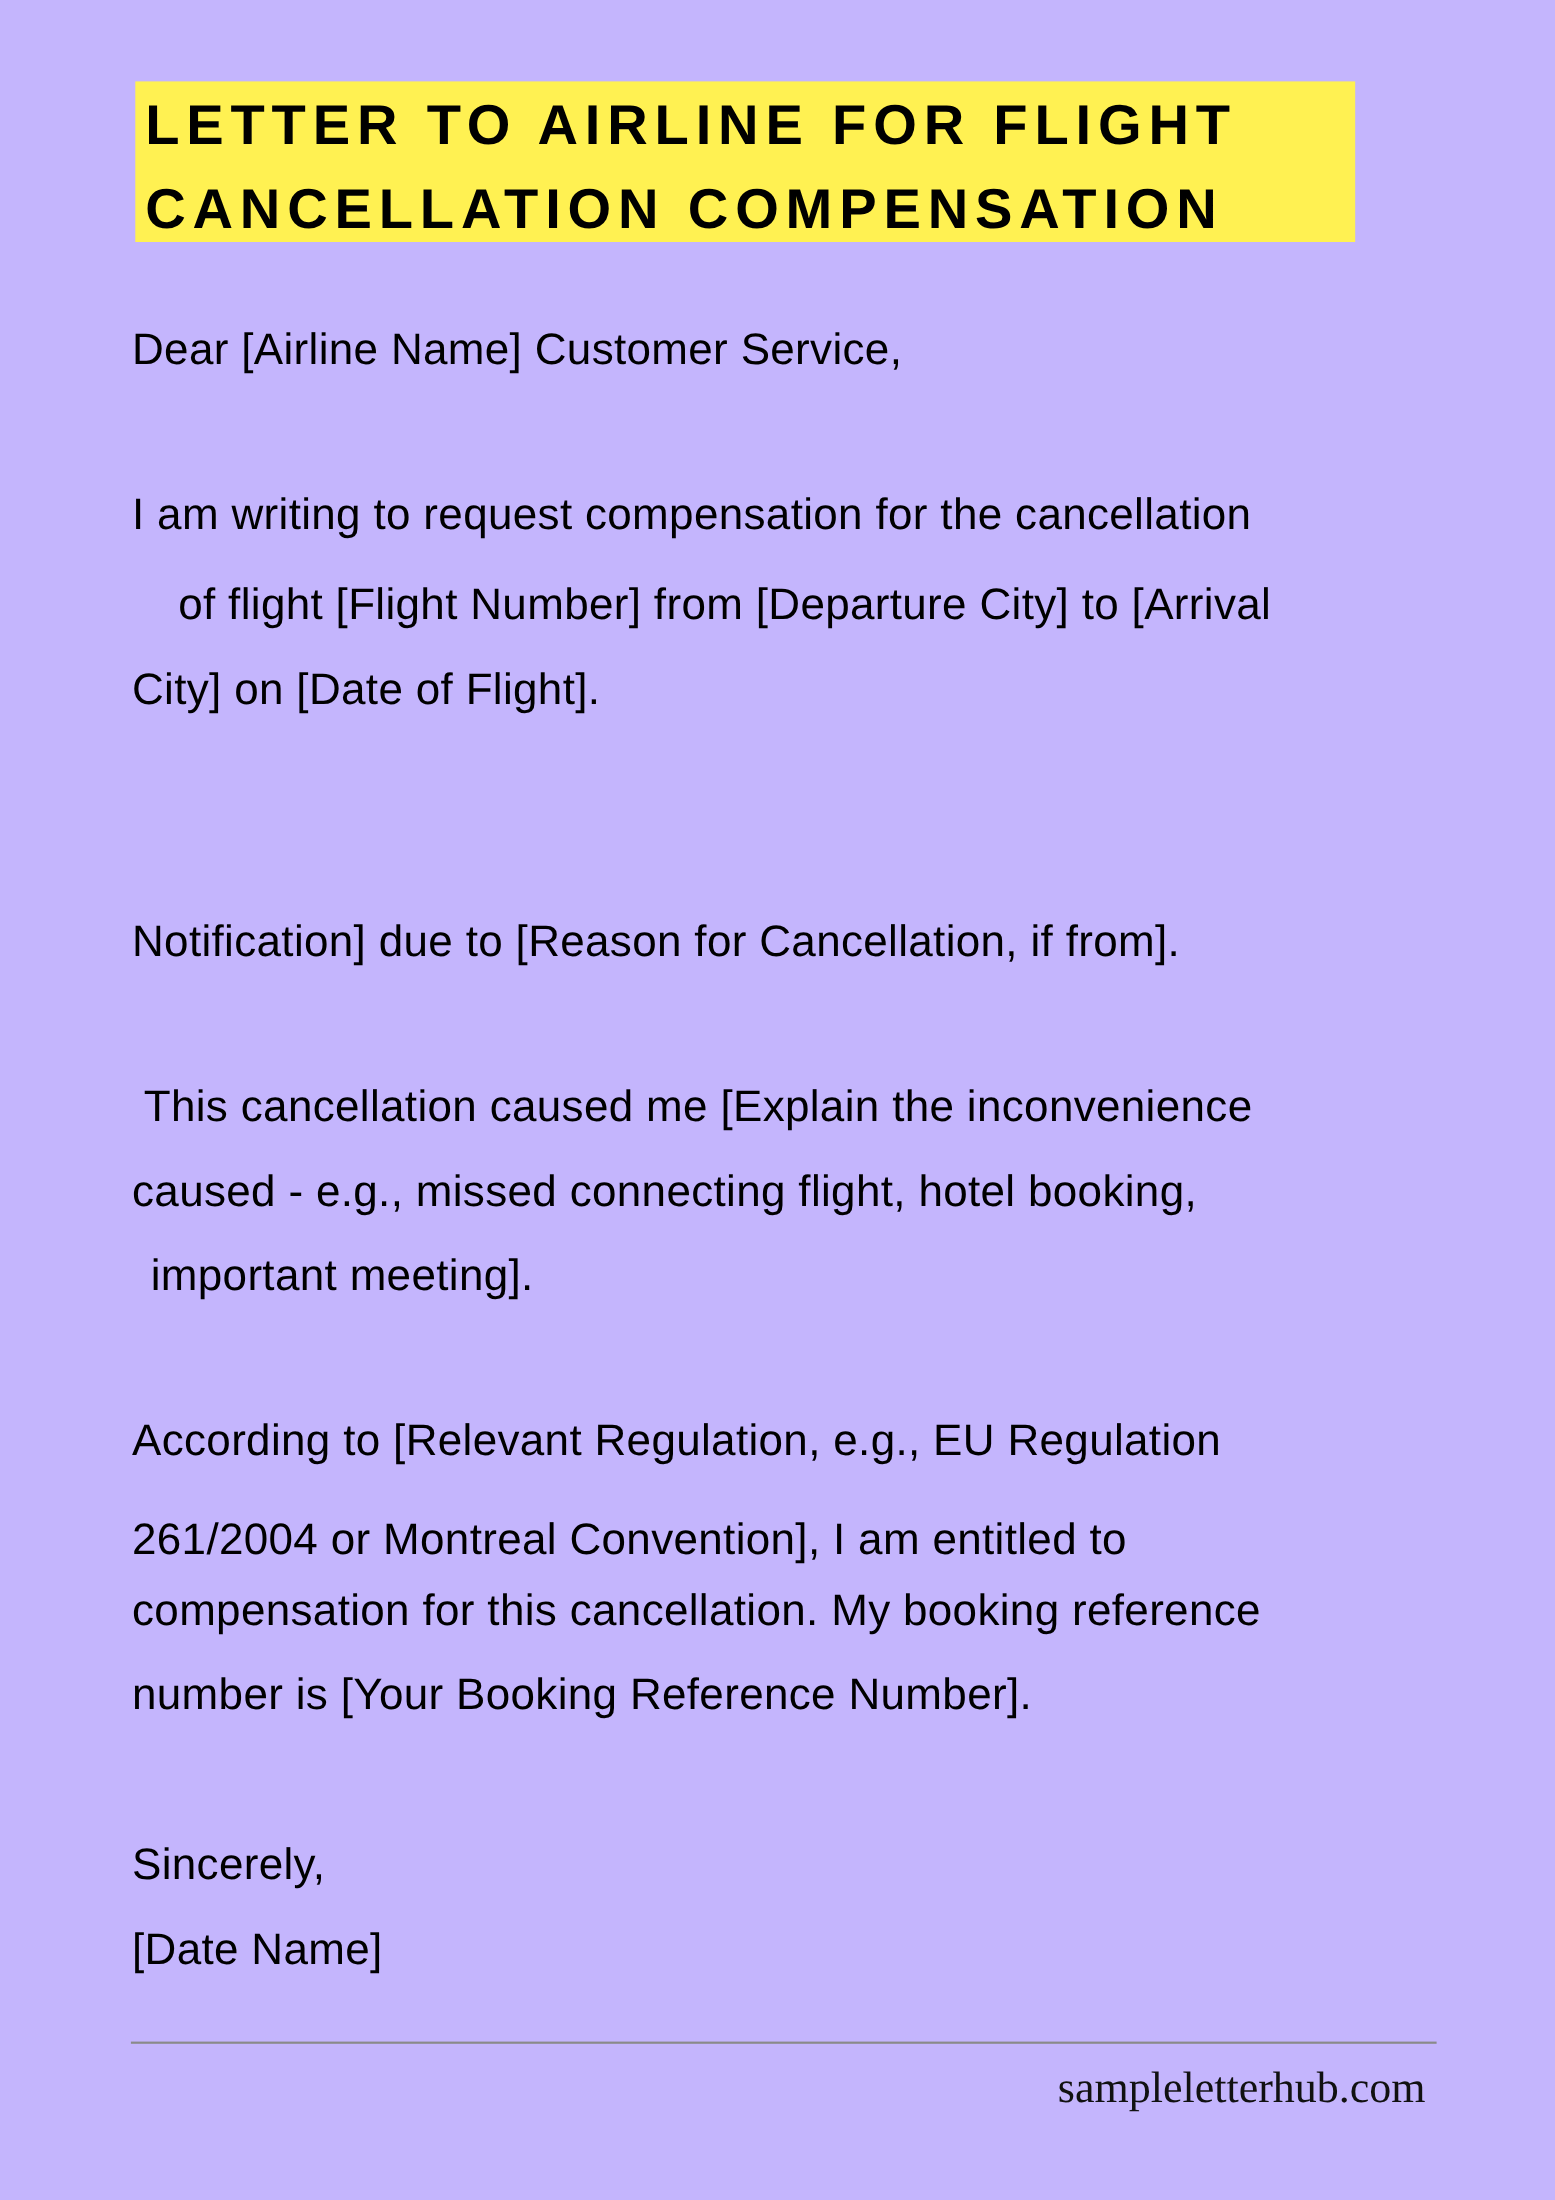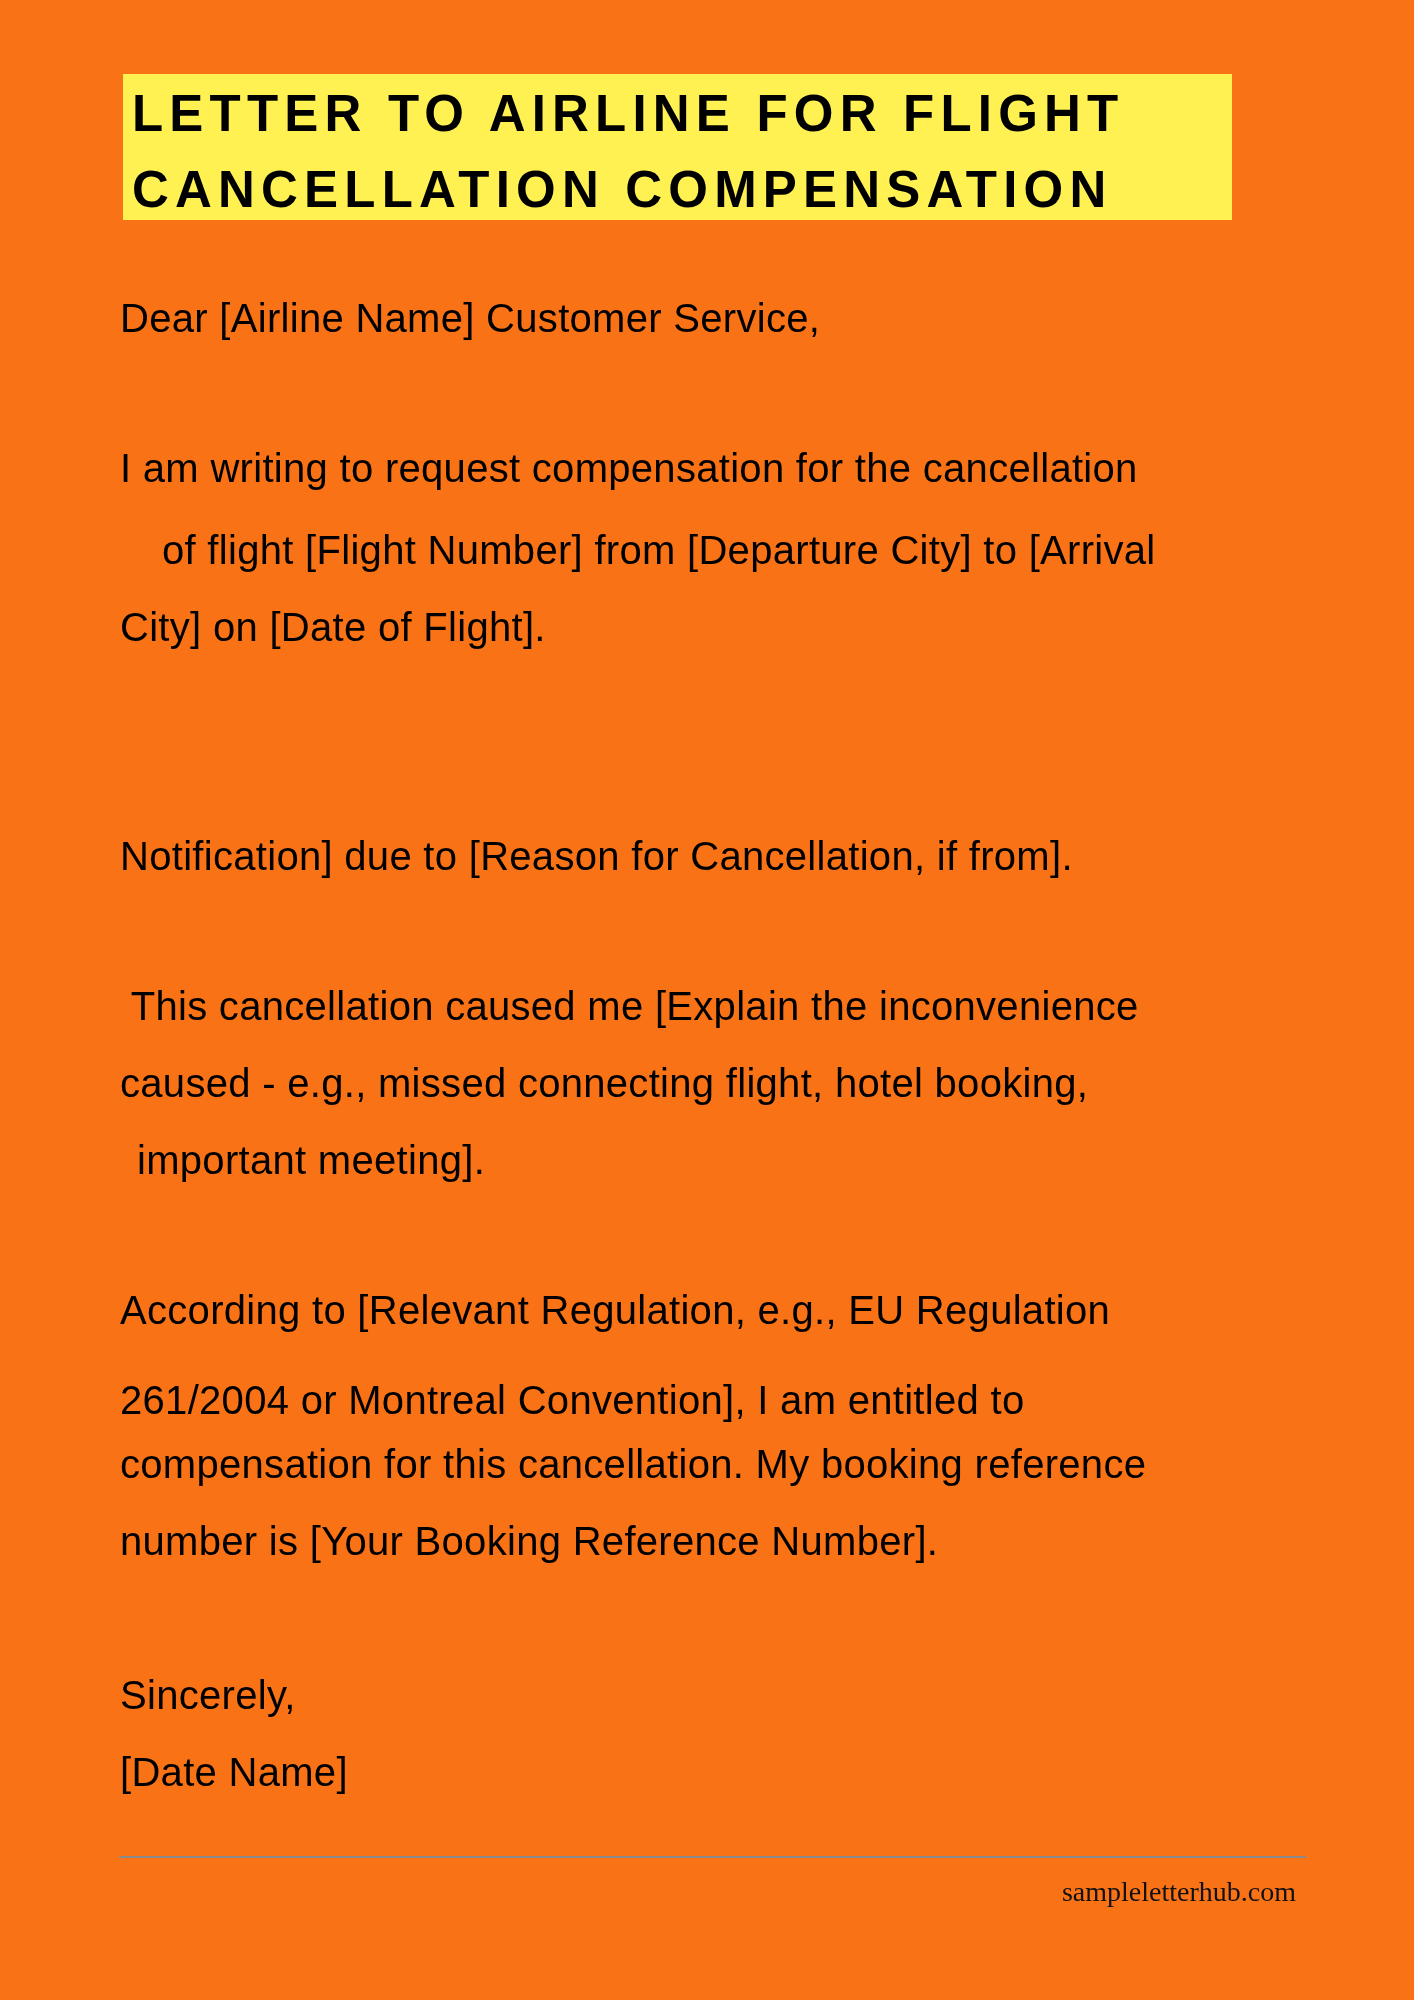--- a/index.html
+++ b/index.html
@@ -1,17 +1,17 @@
 <!DOCTYPE html>
 <html><head>
 <meta charset="utf-8">
 <style>
   html, body { margin: 0; padding: 0; background: #ffffff; }
   body { width: 1414px; height: 2000px; position: relative; overflow: hidden; }
-  .page { position: absolute; left: 0; top: 0; width: 1414px; height: 2000px; background: #f97316; }
+  .page { position: absolute; left: 0; top: 0; width: 1414px; height: 2000px; background: #c4b5fd; }
   .title-box {
     position: absolute; left: 123px; top: 74px; width: 1109px; height: 146px;
     background: #FFF152;
   }
   .title-line {
     position: absolute; left: 132px; width: 1100px;
     font-family: "Liberation Sans", sans-serif; font-weight: bold;
     font-size: 51px; letter-spacing: 6.2px; color: #000;
     line-height: 1; white-space: nowrap;
   }
@@ -19,21 +19,21 @@
     position: absolute; left: 120px;
     font-family: "Liberation Sans", sans-serif; font-size: 40px;
     color: #000; line-height: 1; white-space: pre; letter-spacing: 0.3px;
   }
   .rule {
     position: absolute; left: 119px; top: 1856px; width: 1187px; height: 2px;
     background: #8a8a8a;
   }
   .footer {
     position: absolute; right: 118px; top: 1878px;
-    font-family: "Liberation Serif", serif; font-size: 28px; color: #111;
+    font-family: "Liberation Serif", serif; font-size: 40px; color: #111;
     line-height: 1; white-space: nowrap;
   }
 </style>
 </head>
 <body>
 
 <div class="page">
 
   <div class="title-box"></div>
   <div class="title-line" style="top:88px;">LETTER TO AIRLINE FOR FLIGHT</div>

